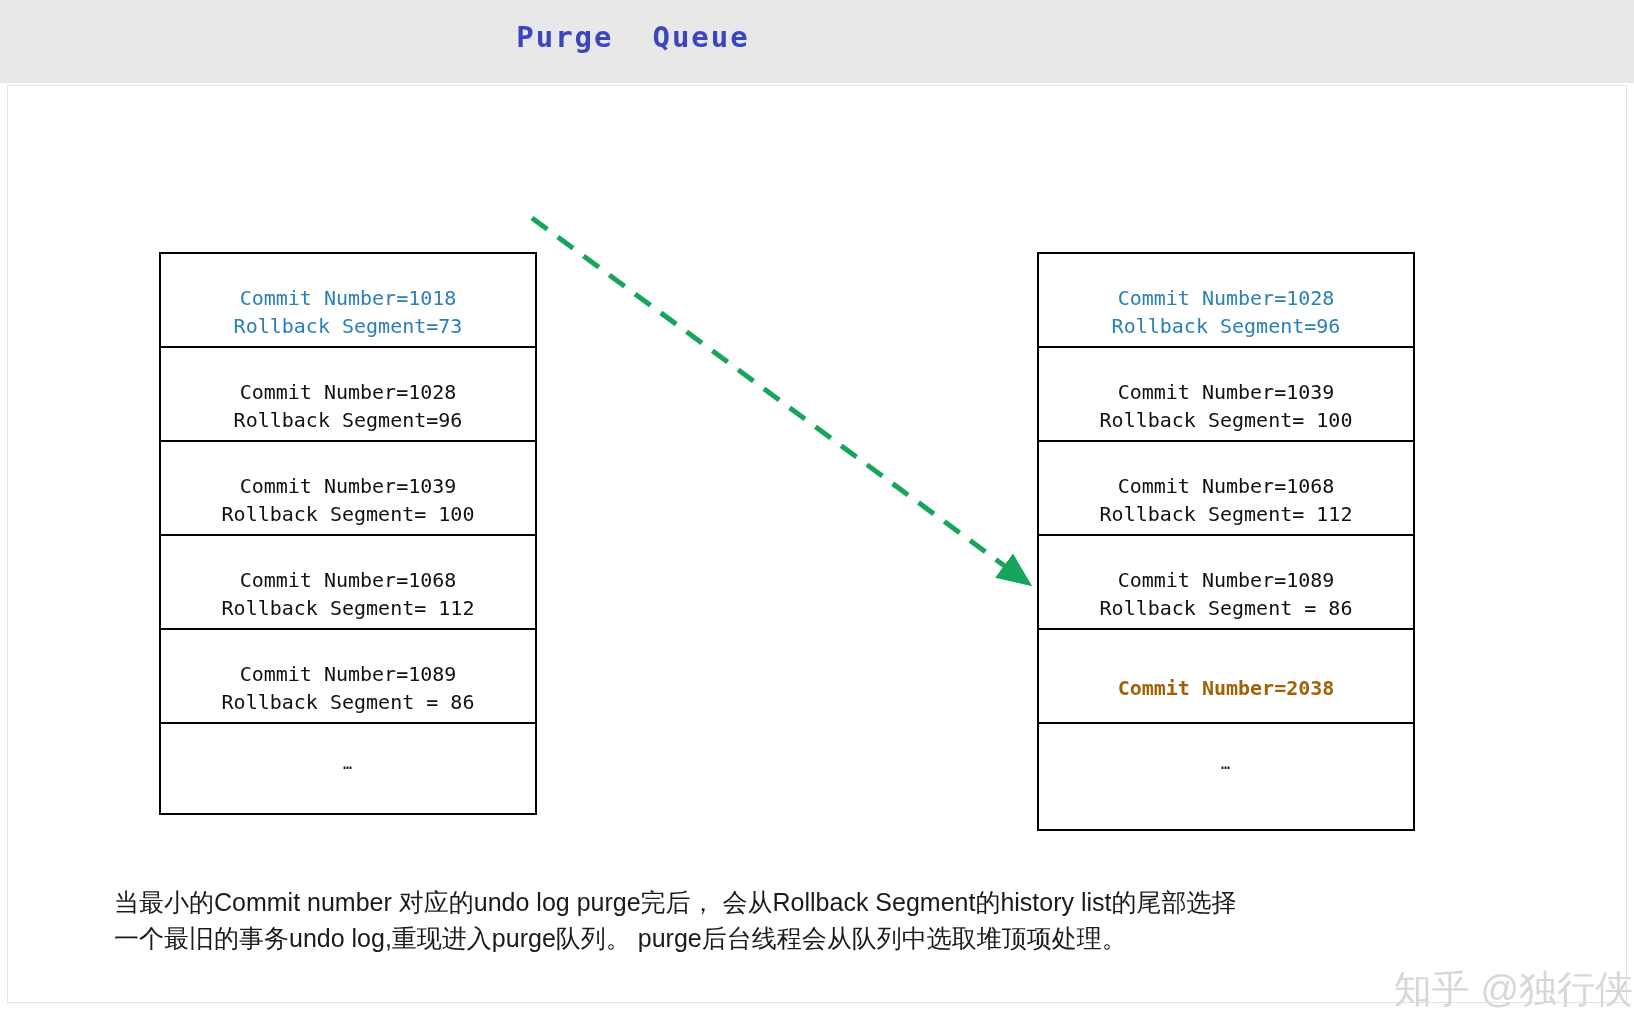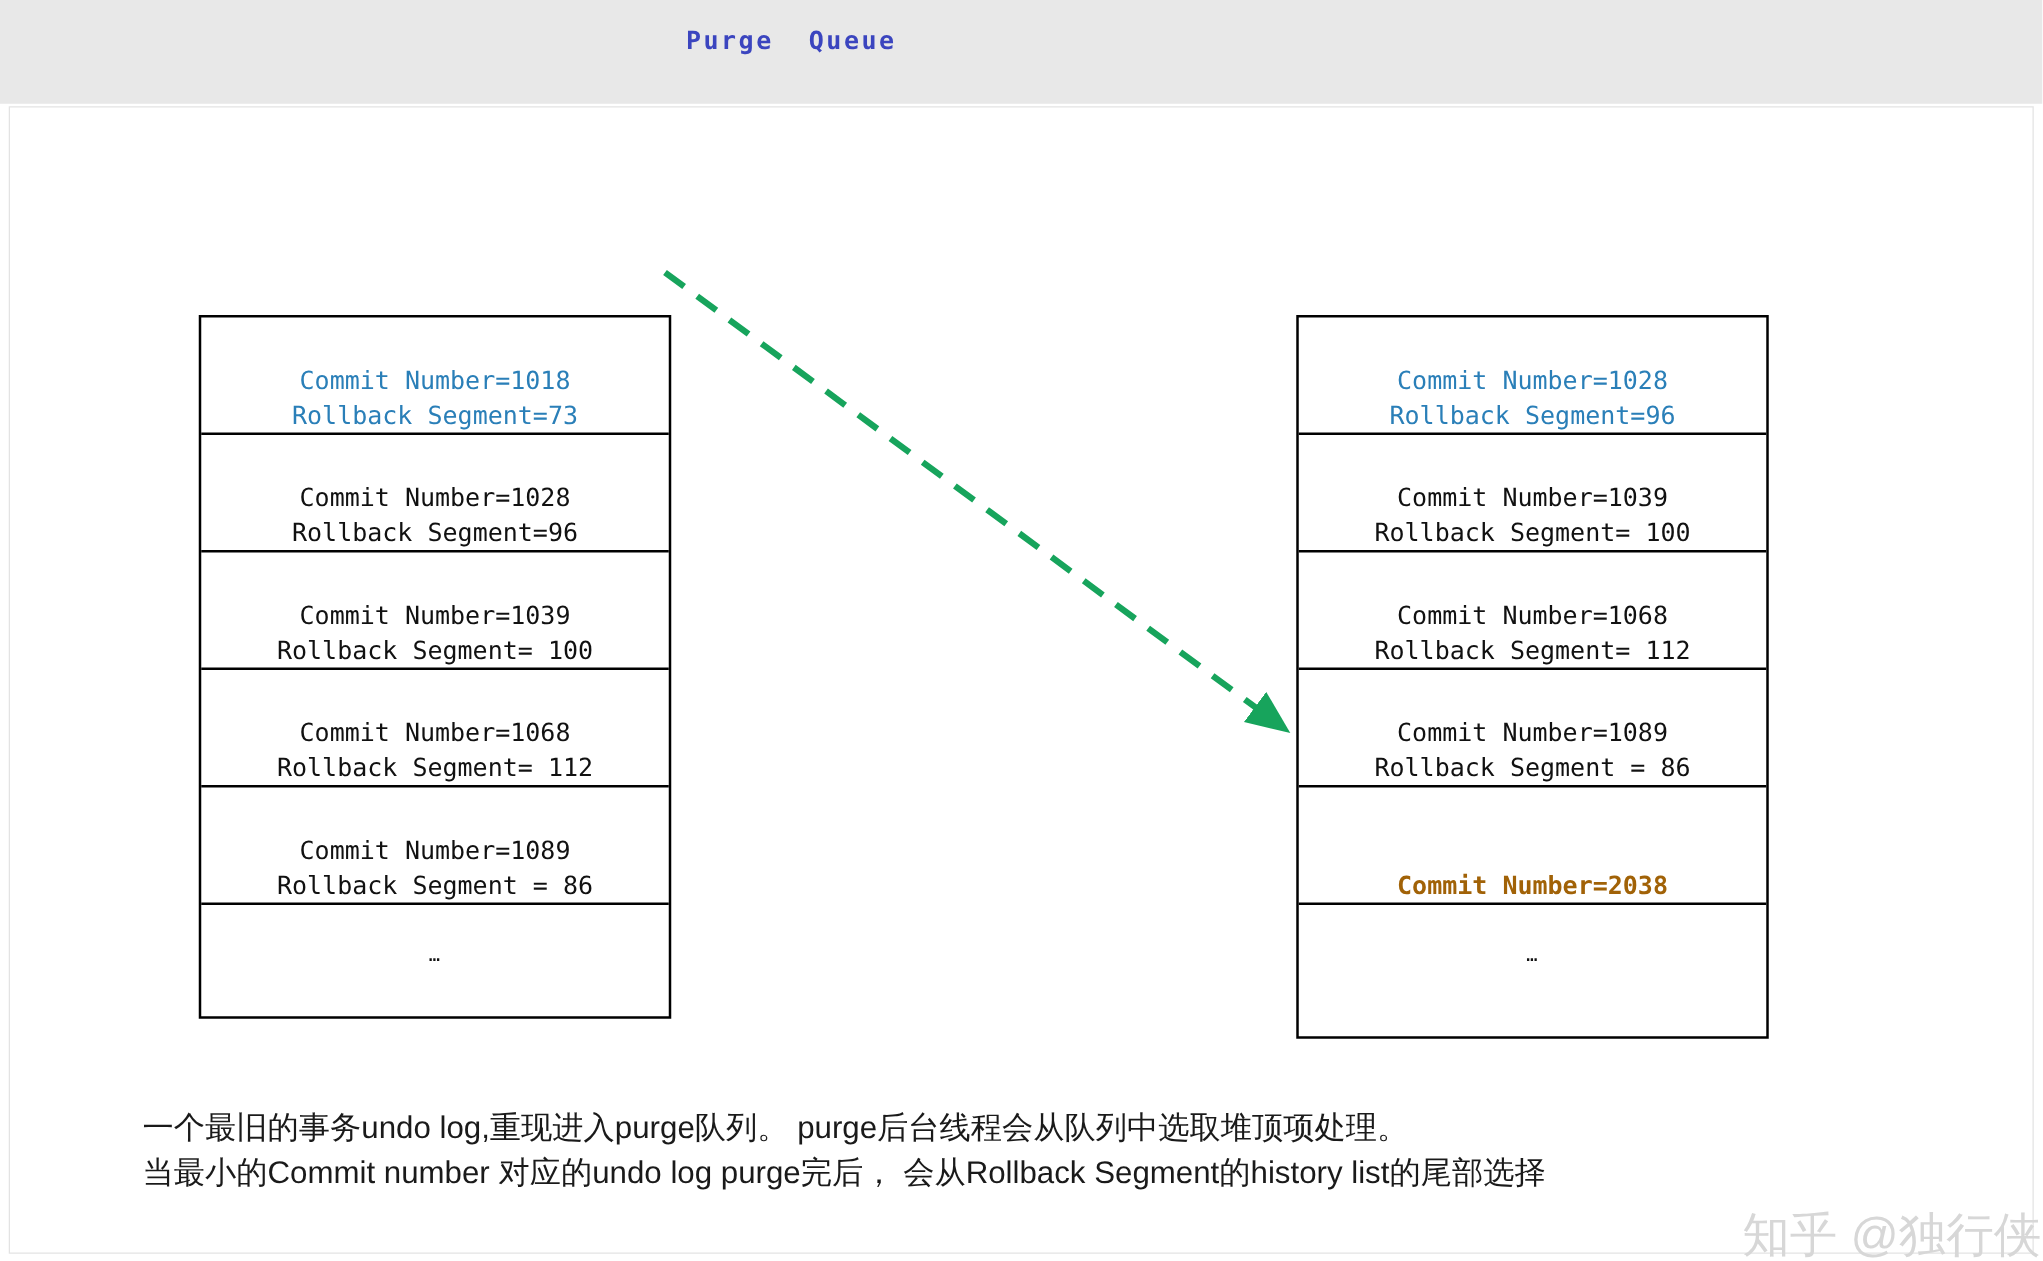--- a/index.html
+++ b/index.html
@@ -23,21 +23,21 @@
     height: 83px;
     background: #e8e8e8;
     box-sizing: border-box;
   }
   #page-title {
     position: absolute;
     left: 0; top: 20px;
     width: 1266px;
     text-align: center;
     font-family: "DejaVu Sans Mono", "Liberation Mono", monospace;
-    font-size: 20px;
+    font-size: 29px;
     font-weight: bold;
     letter-spacing: 2px;
     color: #3b45bf;
     white-space: pre;
   }
 
   
   #content-area {
     position: absolute;
     left: 7px; top: 85px;
@@ -66,21 +66,21 @@
     top: 166px;
     width: 378px;
     height: 579px;
   }
   .queue-row {
     box-sizing: border-box;
     border-bottom: 2px solid #000000;
     display: flex;
     flex-direction: column;
     align-items: center;
-    justify-content: flex-end;
+    justify-content: center;
     padding-top: 24px;
     font-family: "DejaVu Sans Mono", "Liberation Mono", monospace;
     font-size: 20px;
     line-height: 28px;
     color: #111111;
     white-space: pre;
   }
   .queue-row:last-child {
     border-bottom: none;
   }
@@ -216,19 +216,19 @@
   <svg id="purge-arrow" viewBox="0 0 1620 918">
     <defs>
       <marker id="arrowhead" markerWidth="7" markerHeight="7" refX="5.2" refY="3" orient="auto">
         <path d="M0,0 L7,3 L0,6 z" fill="#17a45c"></path>
       </marker>
     </defs>
     <line x1="524" y1="132" x2="1017" y2="495" stroke="#17a45c" stroke-width="5" stroke-dasharray="19,13" marker-end="url(#arrowhead)"></line>
   </svg>
 
   <div id="caption-block">
+    <span class="caption-line">当最小的Commit number 对应的undo log purge完后， 会从Rollback Segment的history list的尾部选择</span>
     <span class="caption-line">一个最旧的事务undo log,重现进入purge队列。 purge后台线程会从队列中选取堆顶项处理。</span>
-    <span class="caption-line">当最小的Commit number 对应的undo log purge完后， 会从Rollback Segment的history list的尾部选择</span>
   </div>
 
   <div id="watermark">知乎 @独行侠</div>
 
 </div>
 
 </body></html>

